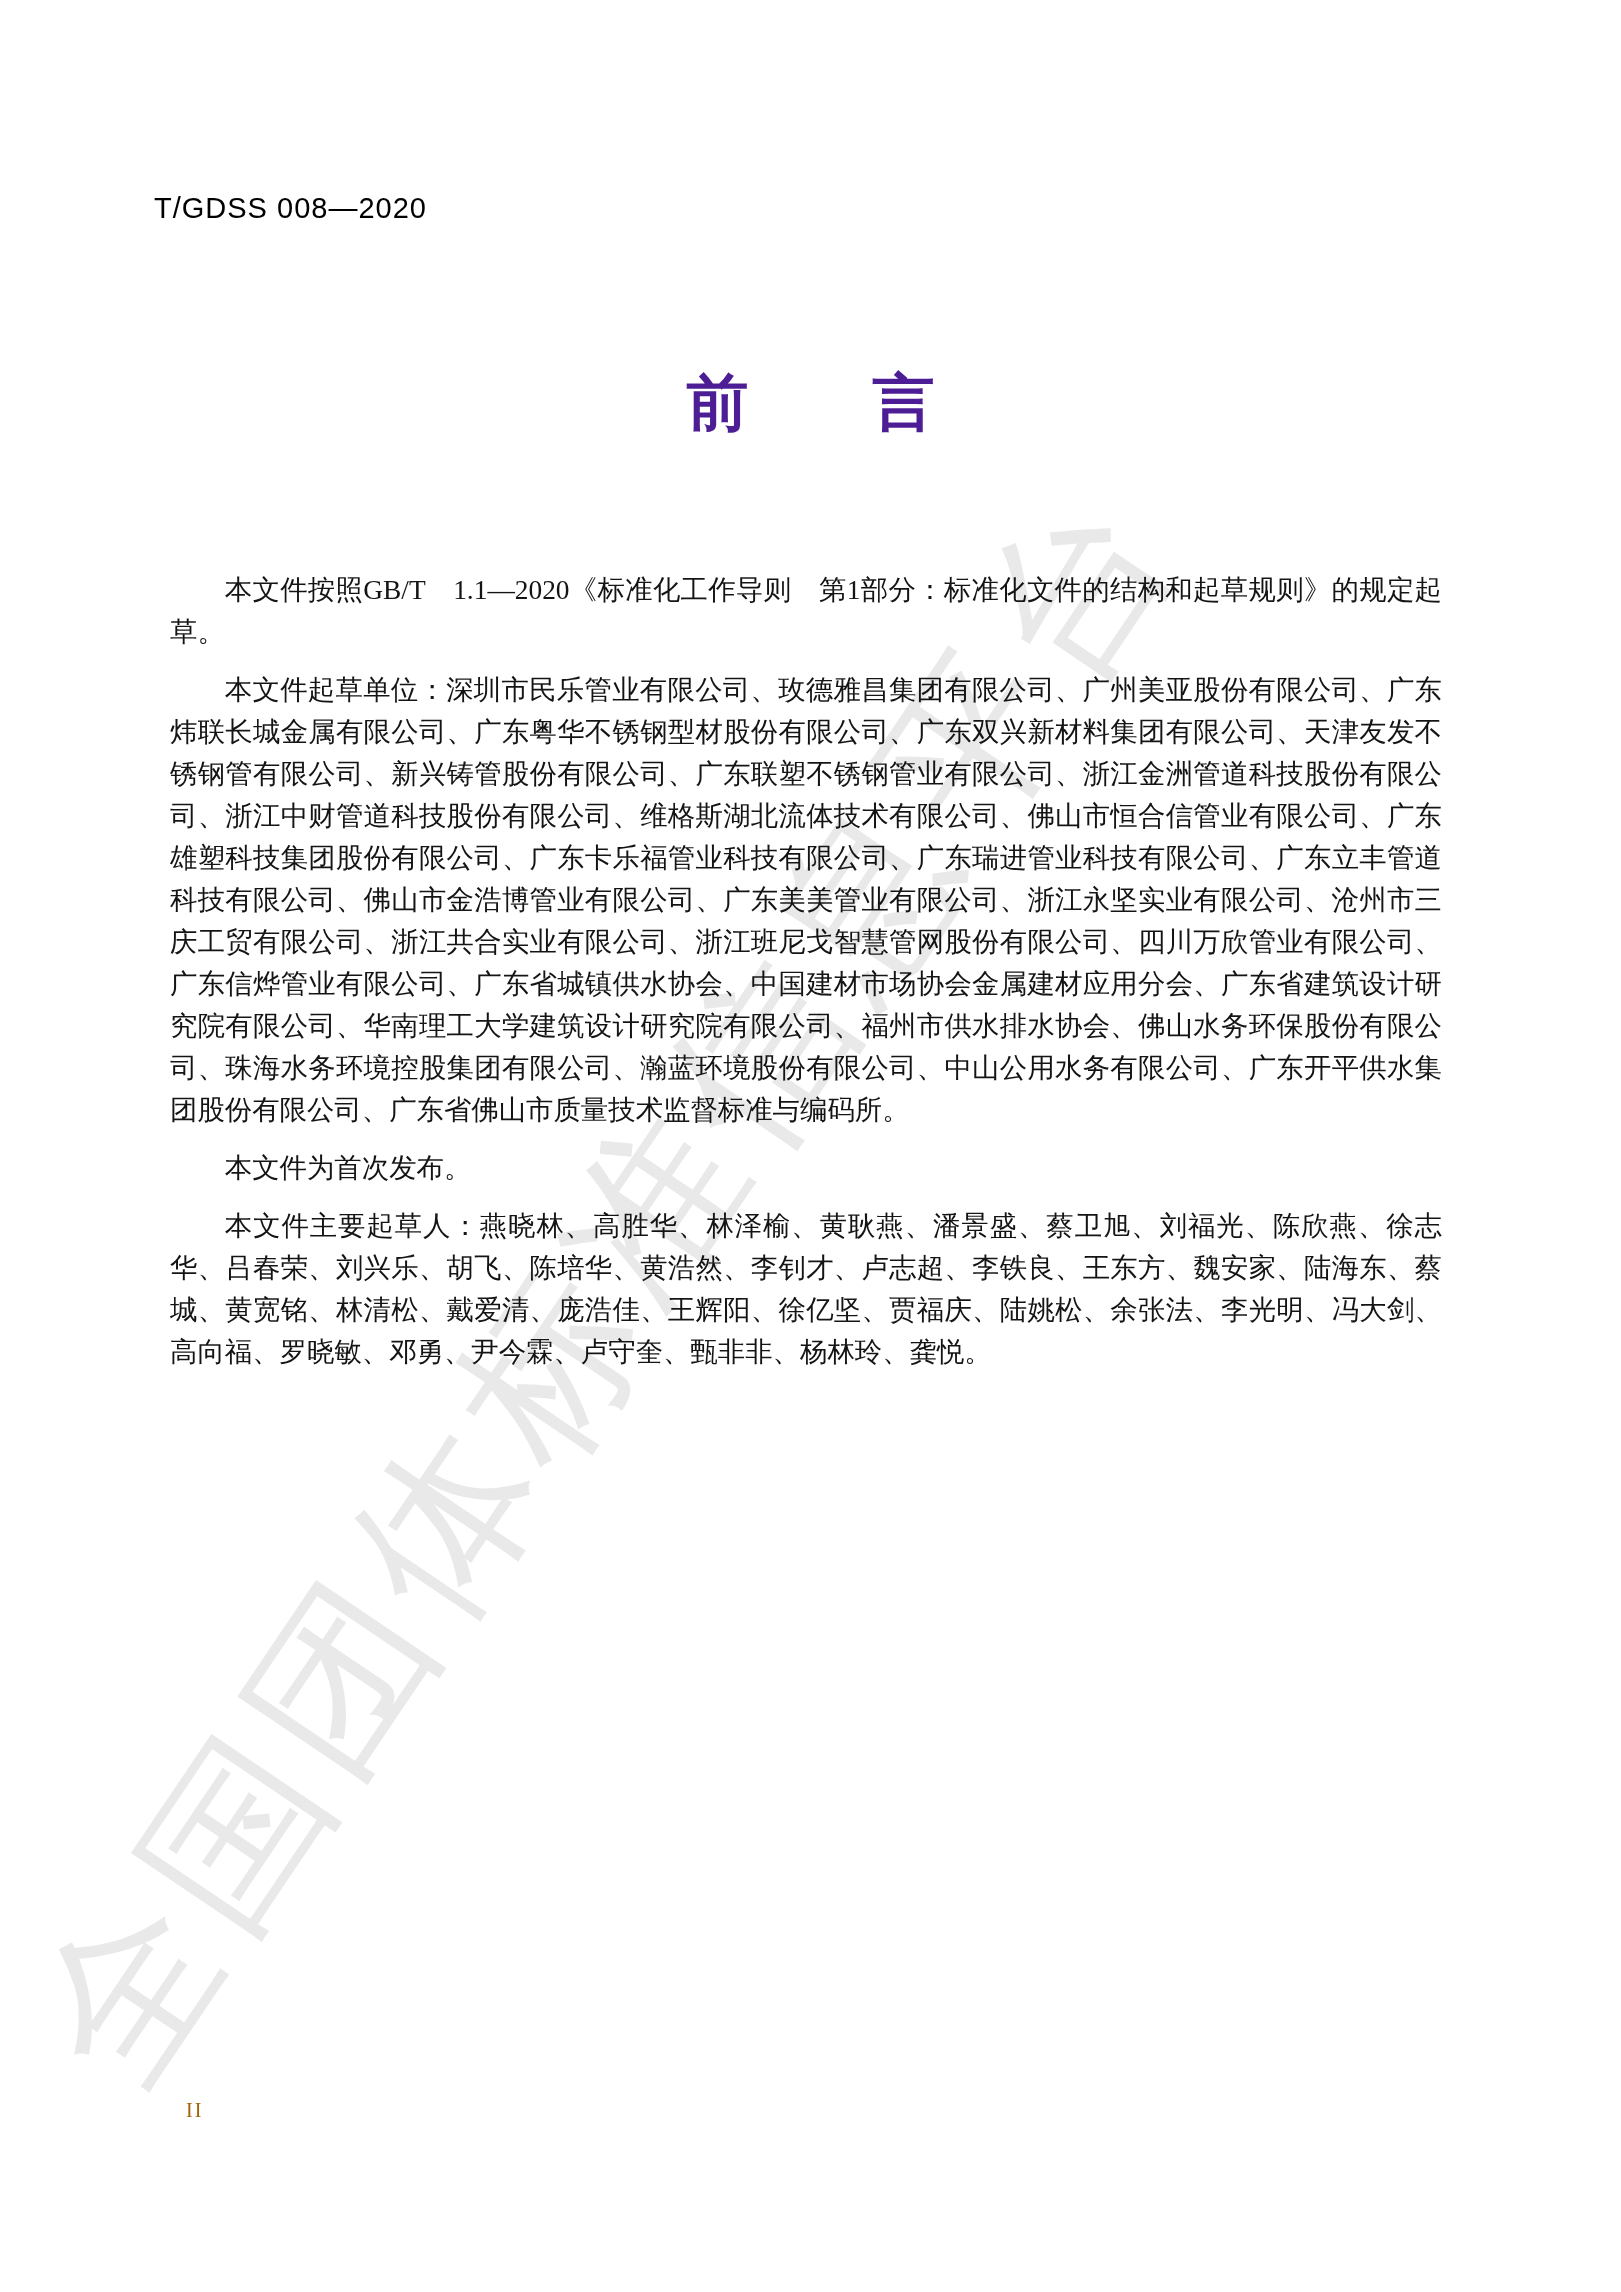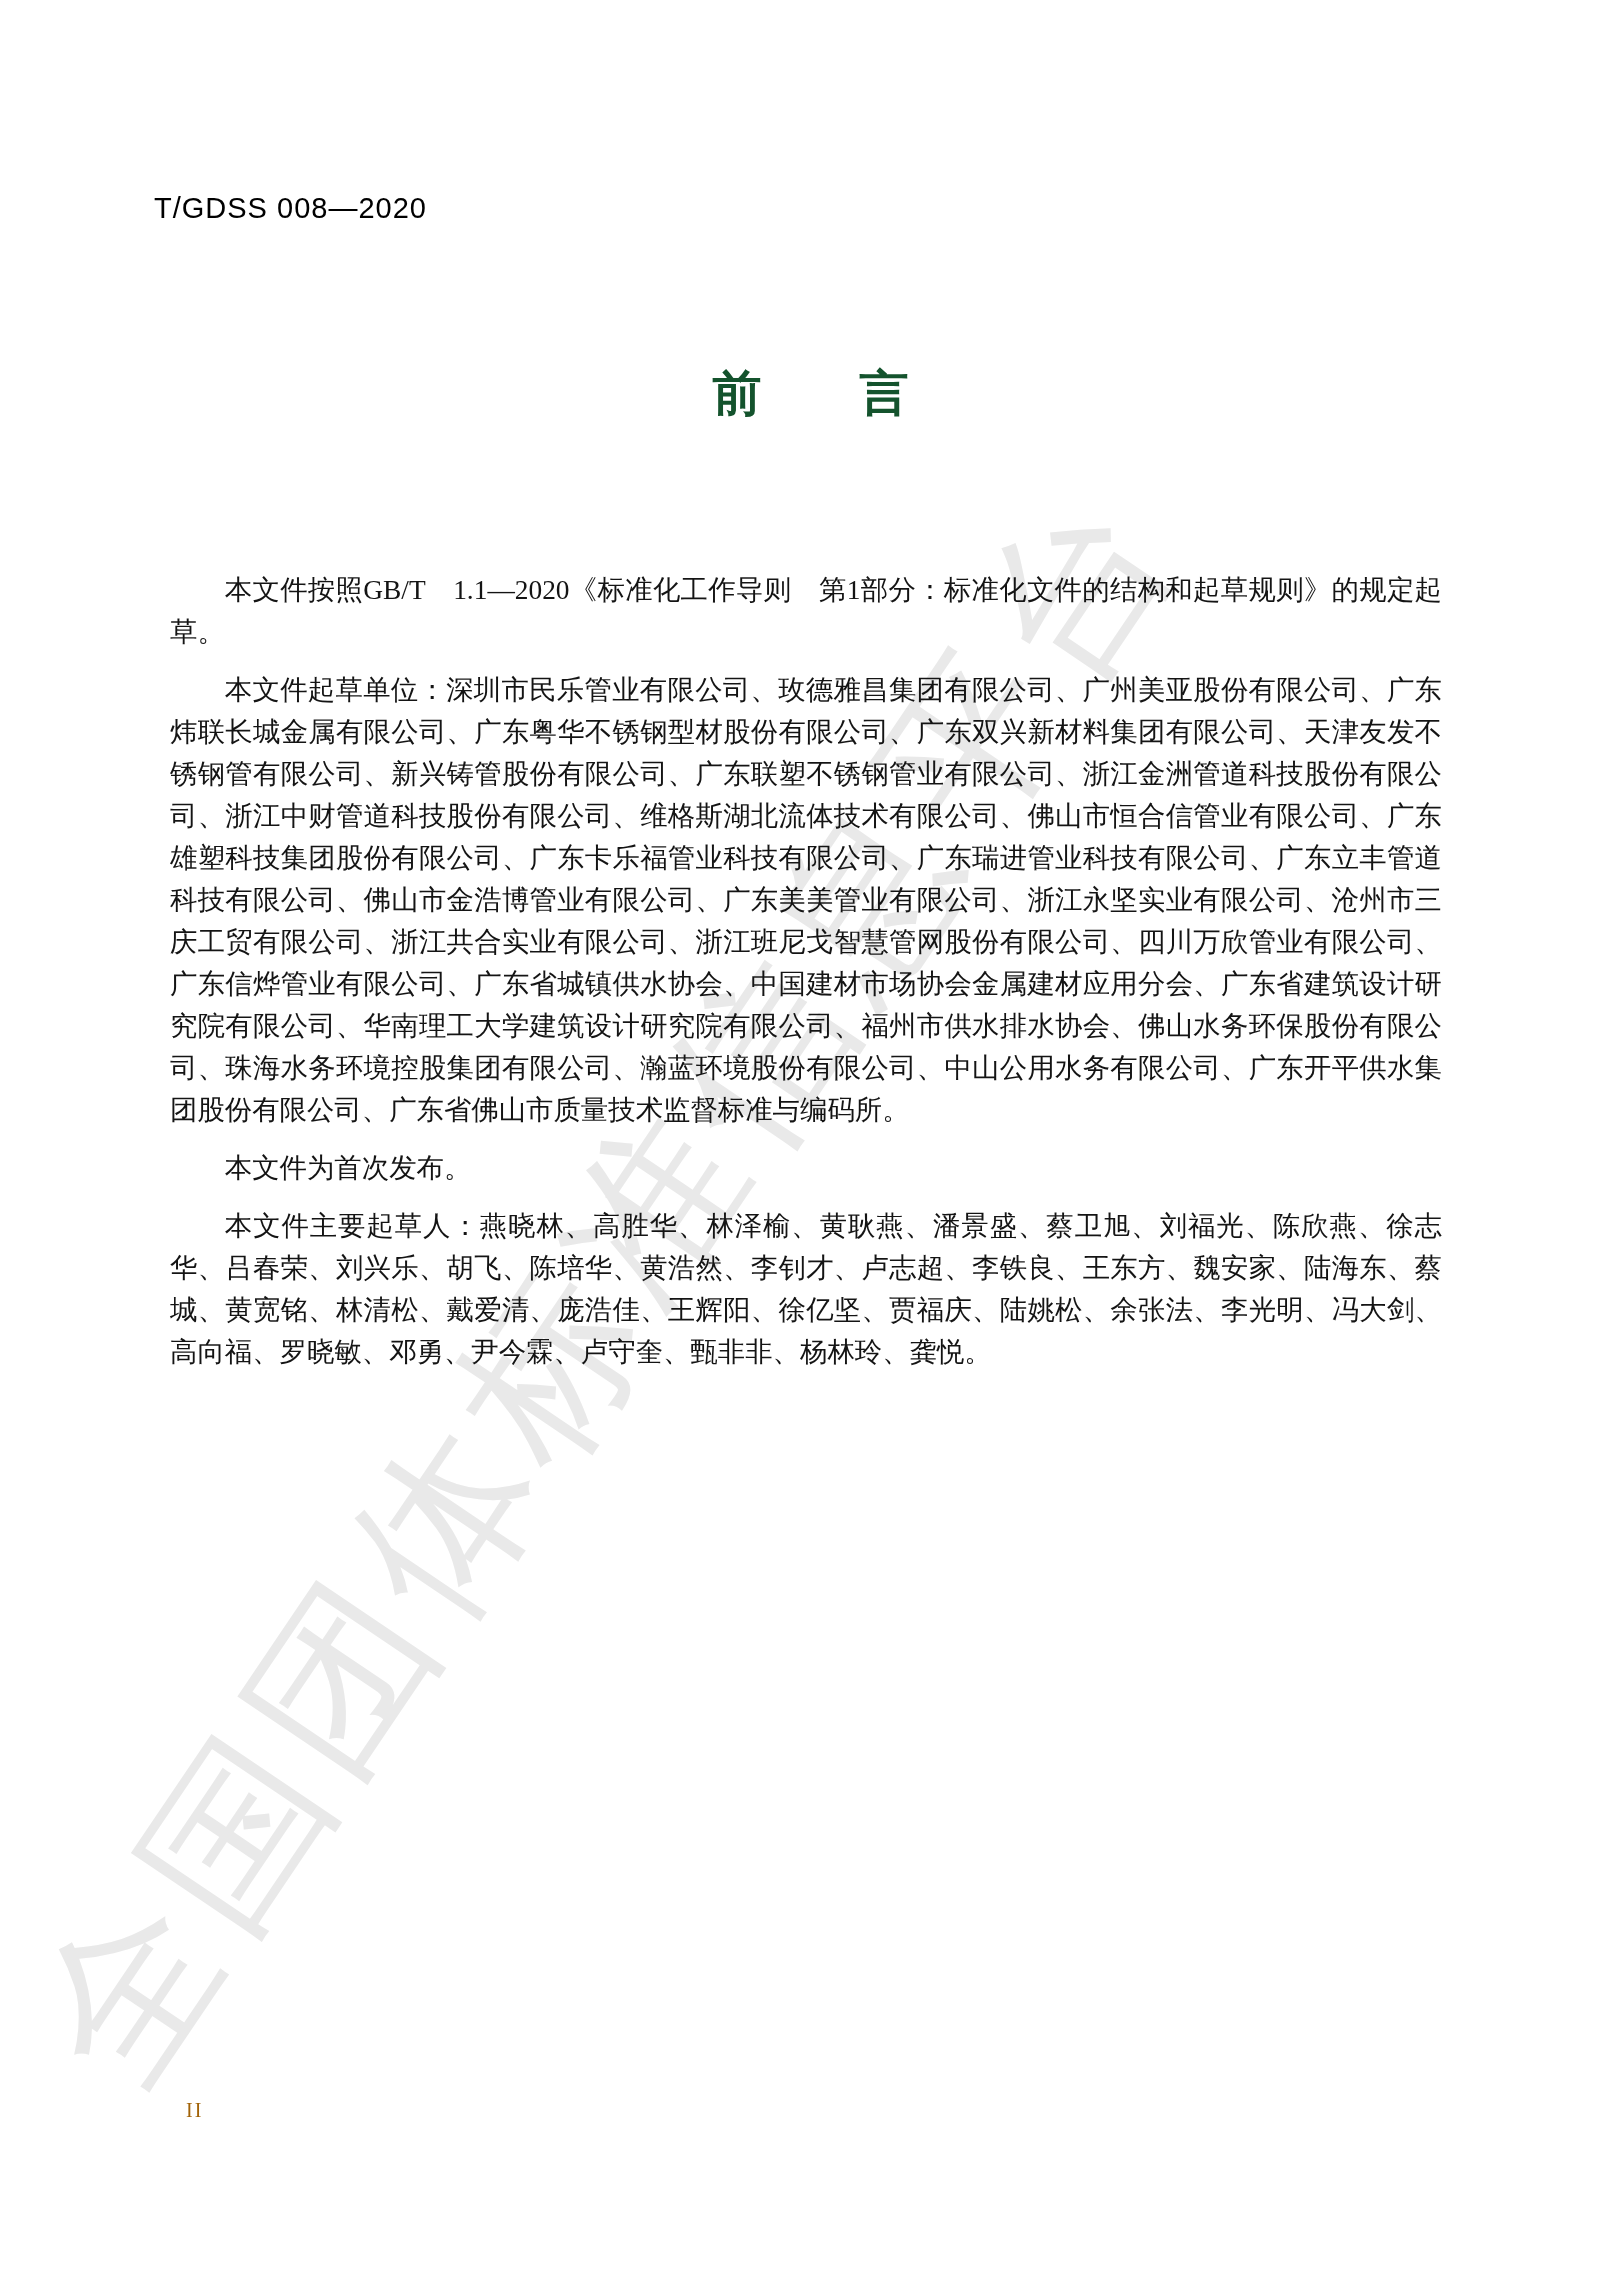--- a/index.html
+++ b/index.html
@@ -38,22 +38,22 @@
   }
   .doc-title {
     position: absolute;
     top: 361px;
     left: 0;
     width: 100%;
     margin: 0;
     text-align: center;
     font-family: Liberation Mono, monospace;
     font-weight: bold;
-    font-size: 49px;
-    color: #14532d;
+    font-size: 62px;
+    color: #4c1d95;
     z-index: 1;
   }
   .doc-body {
     position: absolute;
     left: 154px;
     top: 553px;
     width: 1304px;
     font-size: 27.4px;
     line-height: 42px;
     text-align: justify;

